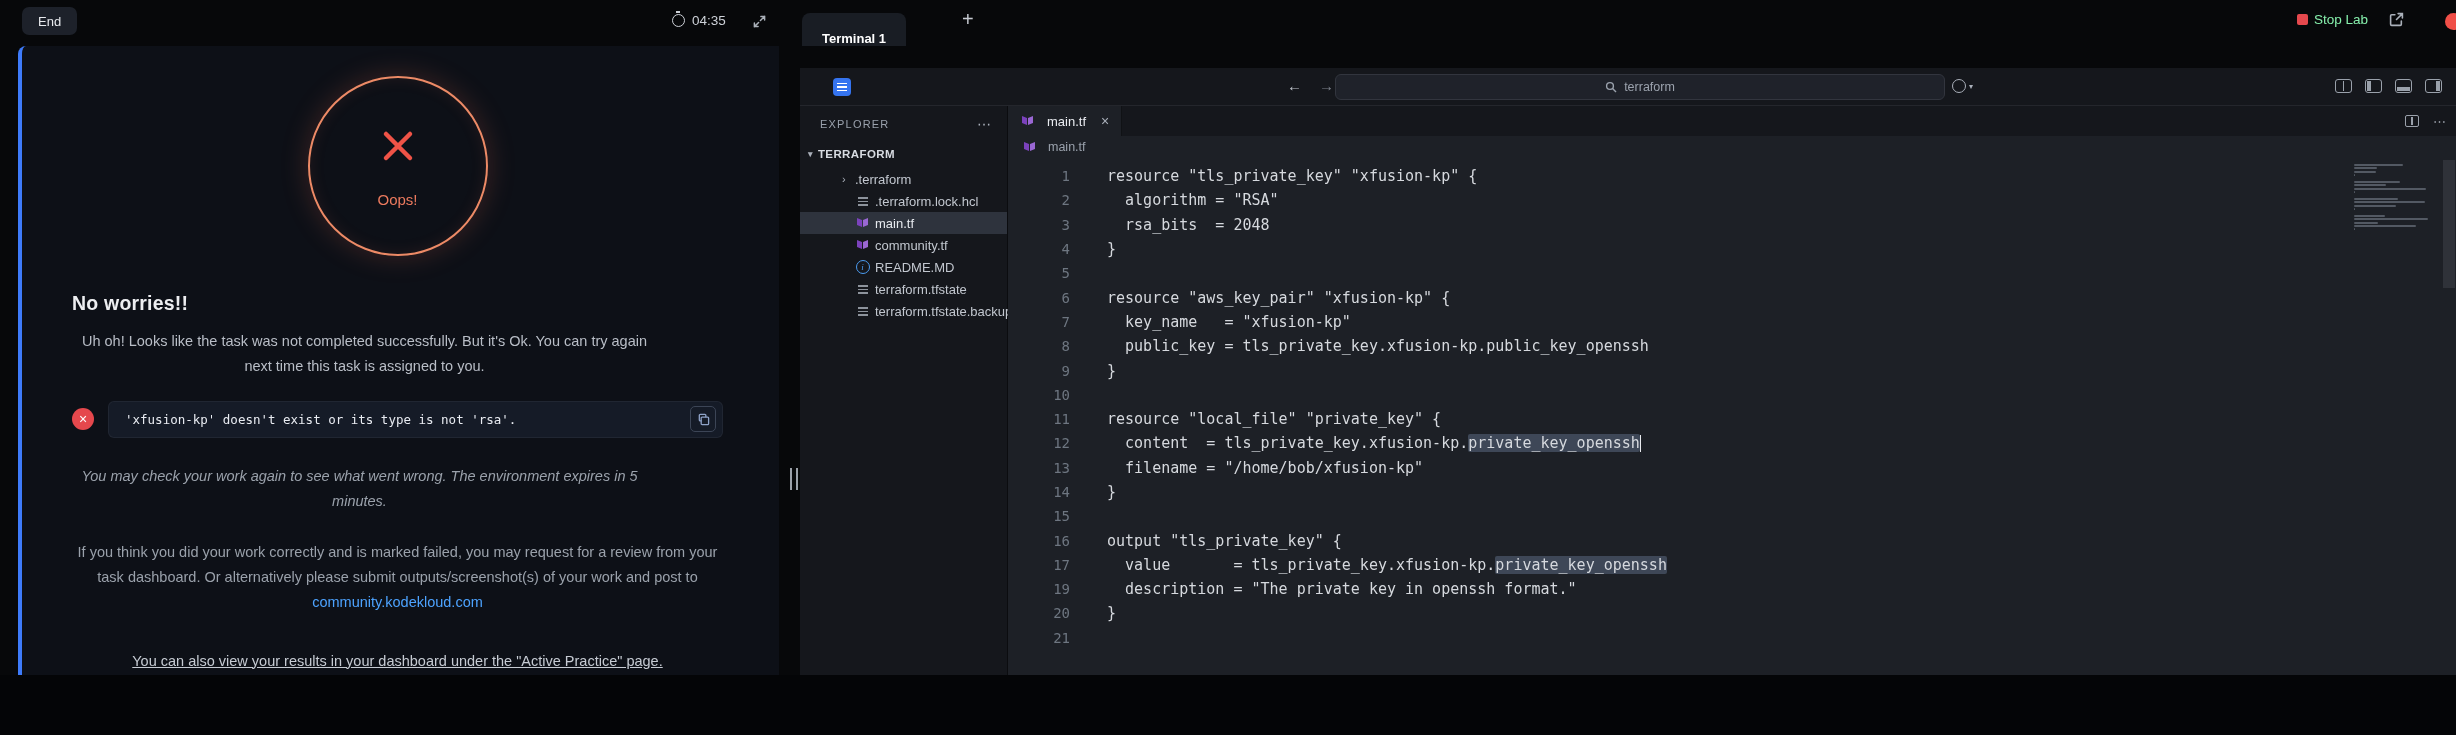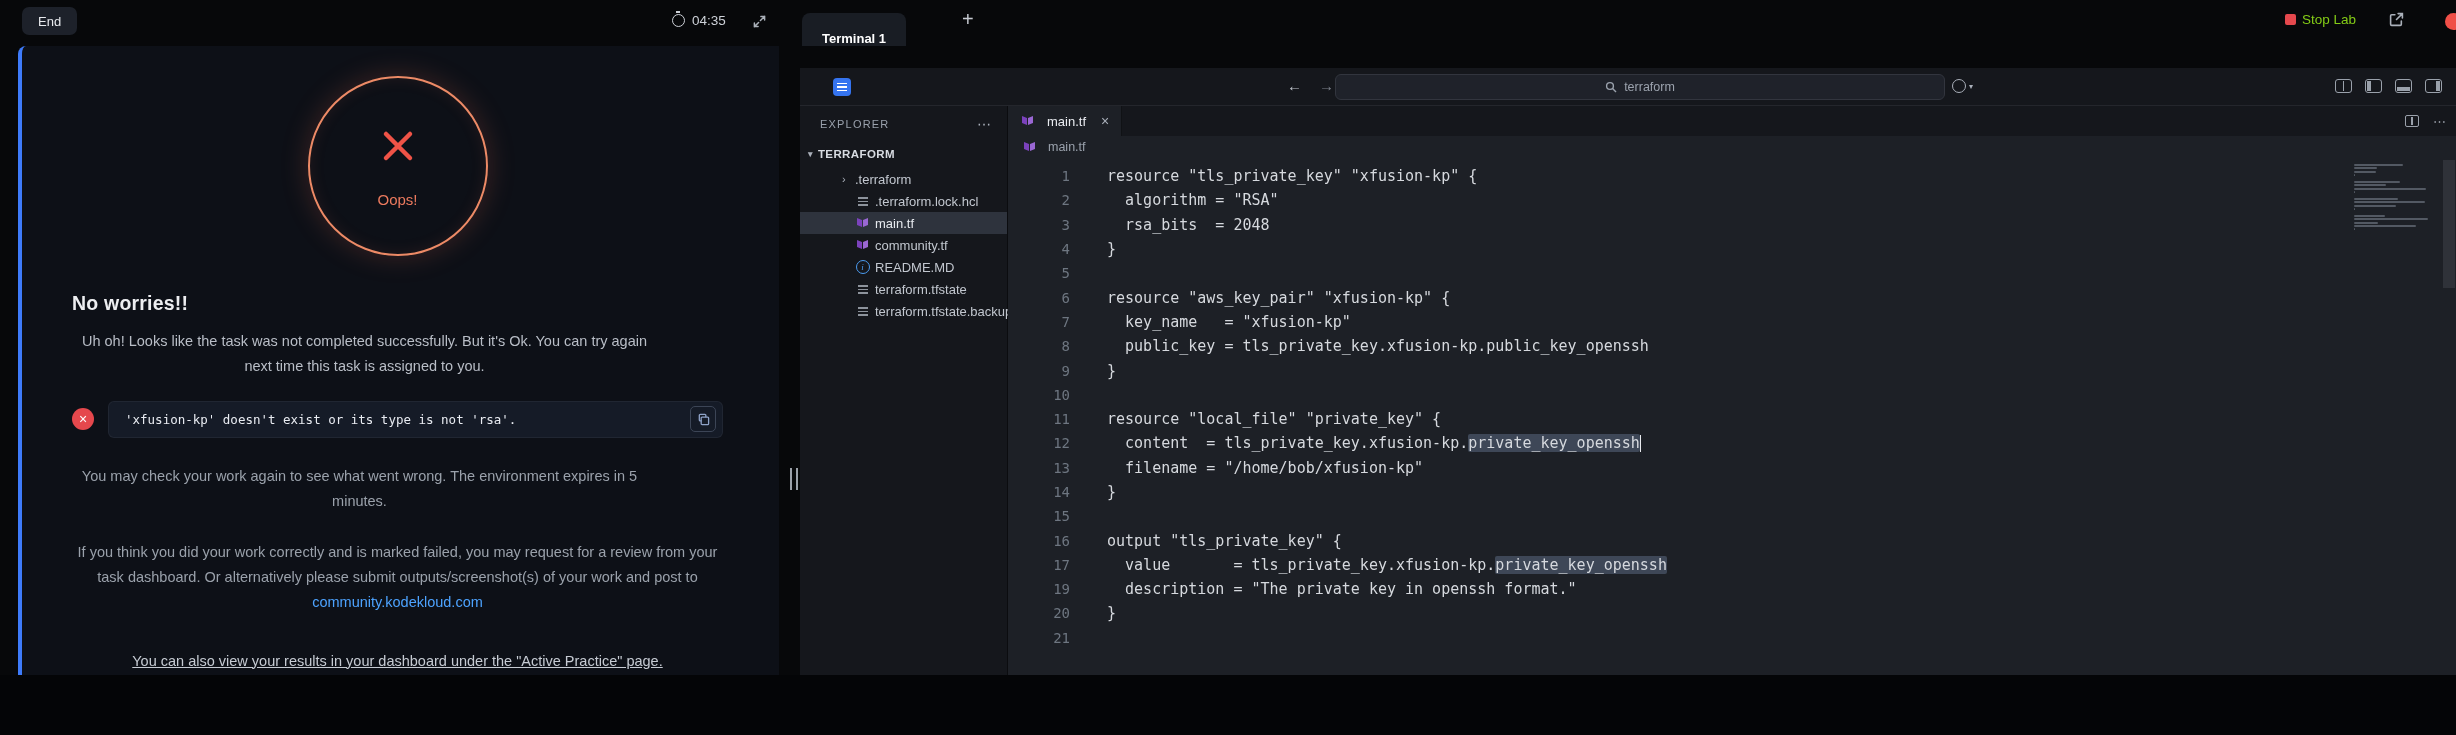--- a/index.html
+++ b/index.html
@@ -13,38 +13,38 @@
              color:#e8eaee; border:none; border-radius:7px; font-size:13px; font-family:inherit; cursor:pointer; }
   .timer { position:absolute; left:672px; top:13px; display:flex; gap:7px; align-items:center;
            color:#cdd1d8; font-size:13.5px; }
   .stopwatch { width:13px; height:13px; border:1.5px solid #cdd1d8; border-radius:50%; position:relative; display:inline-block; }
   .stopwatch::before { content:""; position:absolute; top:-4px; left:3px; width:4px; height:2px; background:#cdd1d8; }
   .expand { position:absolute; left:753px; top:14px; cursor:pointer; }
   .term-tab { position:absolute; left:802px; top:5px; height:33px; display:flex; align-items:flex-end;
               padding:0 20px; background:#191d24; border-radius:8px 8px 0 0; color:#ffffff;
               font-size:13px; font-weight:700; cursor:pointer;margin-top:8px; }
   .add-tab { position:absolute; left:962px; top:8px; color:#c6cad1; font-size:20px; cursor:pointer; }
-  .stop-lab { position:absolute; right:100px; top:12px; display:flex; align-items:center; gap:6px;
-              color:#84cc16; font-size:13.5px; cursor:pointer; }
+  .stop-lab { position:absolute; right:88px; top:12px; display:flex; align-items:center; gap:6px;
+              color:#86efac; font-size:13.5px; cursor:pointer; }
   .stop-square { width:11px; height:11px; background:#e5484d; border-radius:2px; display:inline-block; }
   .ext-link { position:absolute; right:52px; top:12px; cursor:pointer; }
   .notif-dot { position:absolute; right:-6px; top:13px; width:17px; height:17px; border-radius:50%;
                background:#f04f48; }
 
   
   .result-card { position:absolute; left:18px; top:46px; width:761px; bottom:0; background:#0d1017;
                  border-left:4px solid #3e7bfa; border-radius:8px 0 0 0; padding:0 56px 0 50px; }
   .oops-circle { width:180px; height:180px; margin:30px auto 0; border:2px solid #ed8a66; border-radius:50%;
                  display:flex; flex-direction:column; align-items:center; justify-content:center; gap:24px;
                  box-shadow:0 0 28px rgba(239,110,80,.22), inset 0 0 16px rgba(239,110,80,.10); }
   .oops-label { color:#ec7a5e; font-size:15px; }
   .result-card h2 { margin-top:36px; font-size:19.5px; color:#edeef1; font-weight:700; letter-spacing:.2px; }
   .body { margin-top:14px; font-size:14.5px; line-height:1.72; color:#b9bec7; max-width:585px;text-align:center; }
   .body.dim { color:#9aa1ab; }
-  .p2 { margin-top:26px; max-width:575px; }
+  .p2 { margin-top:26px; max-width:575px;font-style:italic; }
   .p3 { margin-top:26px; max-width:658px; }
   .p4 { margin-top:34px; color:#c6cbd3; max-width:700px;text-decoration:underline; }
   .link { color:#4da3ff; text-decoration:none; cursor:pointer; }
   .error-row { display:flex; align-items:center; gap:14px; margin-top:22px; }
   .err-badge { flex:none; width:22px; height:22px; border-radius:50%; background:#e5484d; color:#fff;
                display:flex; align-items:center; justify-content:center; font-size:14px; }
   .err-box { position:relative; flex:1; background:#151b27; border:1px solid rgba(255,255,255,.05);
              border-radius:6px; padding:10px 44px 10px 16px;
              font-family:"DejaVu Sans Mono", monospace; font-size:12.5px; color:#e8ebf1; }
   .copy-btn { position:absolute; right:6px; top:50%; transform:translateY(-50%); width:26px; height:26px;

